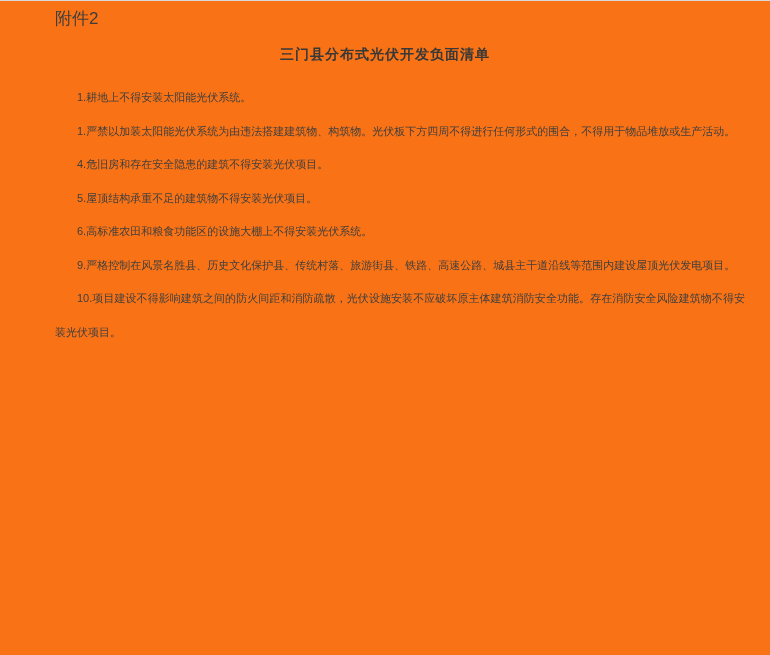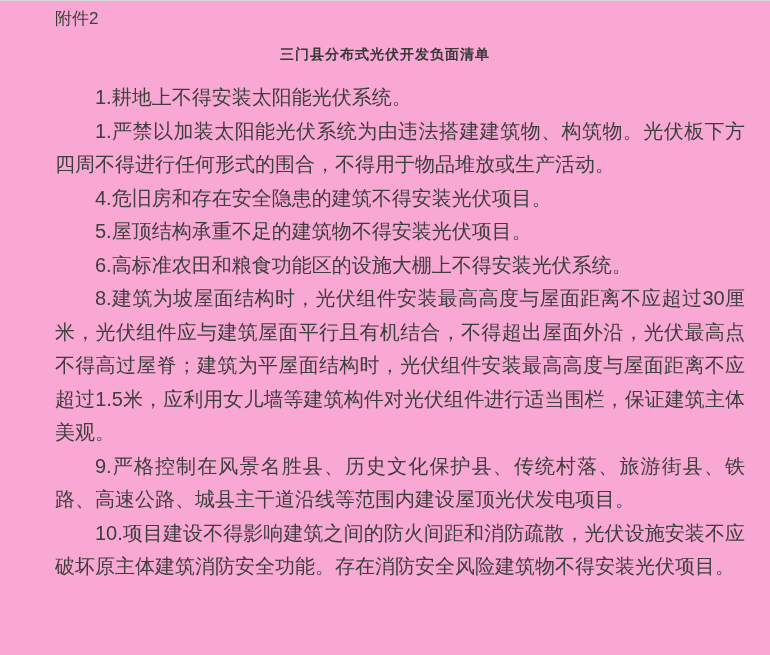--- a/index.html
+++ b/index.html
@@ -4,21 +4,21 @@
 <style>
   html, body {
     margin: 0;
     padding: 0;
     background: #ffffff;
   }
   .page {
     position: relative;
     width: 770px;
     height: 655px;
-    background: #f9a8d4;
+    background: #f97316;
     border-top: 1px solid #d9d9d9;
     box-sizing: border-box;
     overflow: hidden;
     font-family: "Liberation Sans", "DejaVu Sans", sans-serif;
     color: #3e3e3e;
   }
   .attachment-label {
     margin: 5px 0 0 55px;
     font-size: 17px;
     line-height: 26px;
@@ -33,21 +33,21 @@
     color: #383838;
     letter-spacing: 1px;
   }
   .content {
     margin: 12px 25px 0 55px;
     width: 690px;
   }
   .content p {
     margin: 0;
     padding: 0;
-    font-size: 20px;
+    font-size: 11px;
     line-height: 33.5px;
     text-align: justify;
     text-justify: inter-ideograph;
     text-indent: 2em;
     color: #3e3e3e;
     word-break: break-all;
   }
 </style>
 </head>
 <body>
@@ -56,17 +56,16 @@
   <div class="attachment-label">附件2</div>
 
   <h1 class="doc-title">三门县分布式光伏开发负面清单</h1>
 
   <div class="content">
     <p>1.耕地上不得安装太阳能光伏系统。</p>
     <p>1.严禁以加装太阳能光伏系统为由违法搭建建筑物、构筑物。光伏板下方四周不得进行任何形式的围合，不得用于物品堆放或生产活动。</p>
     <p>4.危旧房和存在安全隐患的建筑不得安装光伏项目。</p>
     <p>5.屋顶结构承重不足的建筑物不得安装光伏项目。</p>
     <p>6.高标准农田和粮食功能区的设施大棚上不得安装光伏系统。</p>
-    <p>8.建筑为坡屋面结构时，光伏组件安装最高高度与屋面距离不应超过30厘米，光伏组件应与建筑屋面平行且有机结合，不得超出屋面外沿，光伏最高点不得高过屋脊；建筑为平屋面结构时，光伏组件安装最高高度与屋面距离不应超过1.5米，应利用女儿墙等建筑构件对光伏组件进行适当围栏，保证建筑主体美观。</p>
     <p>9.严格控制在风景名胜县、历史文化保护县、传统村落、旅游街县、铁路、高速公路、城县主干道沿线等范围内建设屋顶光伏发电项目。</p>
     <p>10.项目建设不得影响建筑之间的防火间距和消防疏散，光伏设施安装不应破坏原主体建筑消防安全功能。存在消防安全风险建筑物不得安装光伏项目。</p>
   </div>
 </div>
 
 </body></html>

